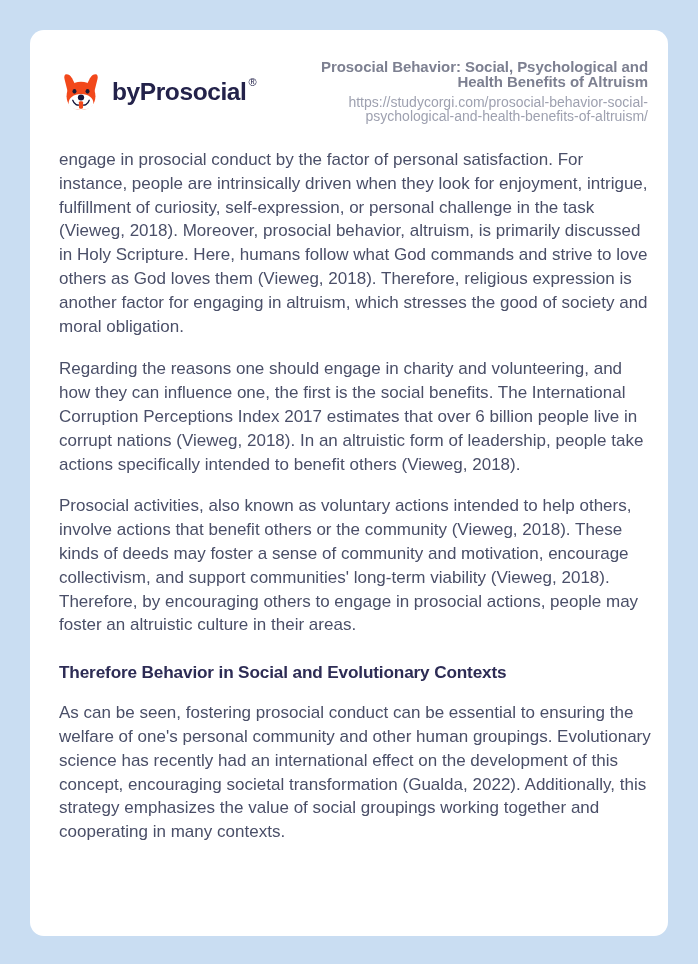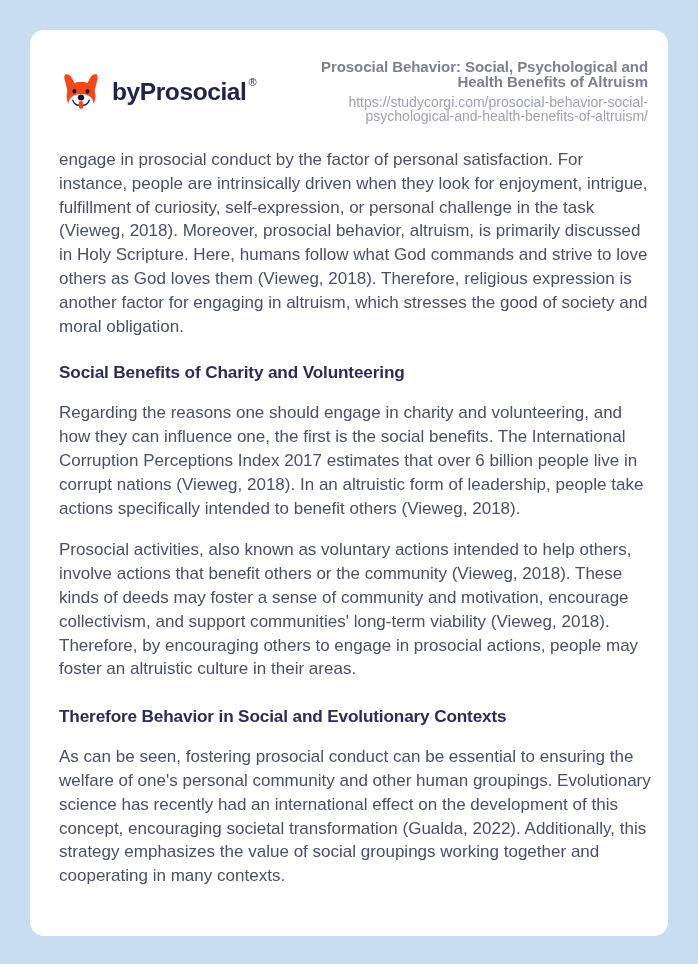--- a/index.html
+++ b/index.html
@@ -167,21 +167,20 @@
         <div class="doc-title">Prosocial Behavior: Social, Psychological and Health Benefits of Altruism</div>
         <div class="doc-url">https://studycorgi.com/prosocial-behavior-social-psychological-and-health-benefits-of-altruism/</div>
       </div>
 
     </div>
 
     <div class="doc-body">
 
       <p class="para">engage in prosocial conduct by the factor of personal satisfaction. For instance, people are intrinsically driven when they look for enjoyment, intrigue, fulfillment of curiosity, self-expression, or personal challenge in the task (Vieweg, 2018). Moreover, prosocial behavior, altruism, is primarily discussed in Holy Scripture. Here, humans follow what God commands and strive to love others as God loves them (Vieweg, 2018). Therefore, religious expression is another factor for engaging in altruism, which stresses the good of society and moral obligation.</p>
 
-      <h2 class="section-title first">Social Benefits of Charity and Volunteering</h2>
 
       <p class="para tight">Regarding the reasons one should engage in charity and volunteering, and how they can influence one, the first is the social benefits. The International Corruption Perceptions Index 2017 estimates that over 6 billion people live in corrupt nations (Vieweg, 2018). In an altruistic form of leadership, people take actions specifically intended to benefit others (Vieweg, 2018).</p>
 
       <p class="para">Prosocial activities, also known as voluntary actions intended to help others, involve actions that benefit others or the community (Vieweg, 2018). These kinds of deeds may foster a sense of community and motivation, encourage collectivism, and support communities' long-term viability (Vieweg, 2018). Therefore, by encouraging others to engage in prosocial actions, people may foster an altruistic culture in their areas.</p>
 
       <h2 class="section-title">Therefore Behavior in Social and Evolutionary Contexts</h2>
 
       <p class="para tight">As can be seen, fostering prosocial conduct can be essential to ensuring the welfare of one's personal community and other human groupings. Evolutionary science has recently had an international effect on the development of this concept, encouraging societal transformation (Gualda, 2022). Additionally, this strategy emphasizes the value of social groupings working together and cooperating in many contexts.</p>
 
 

